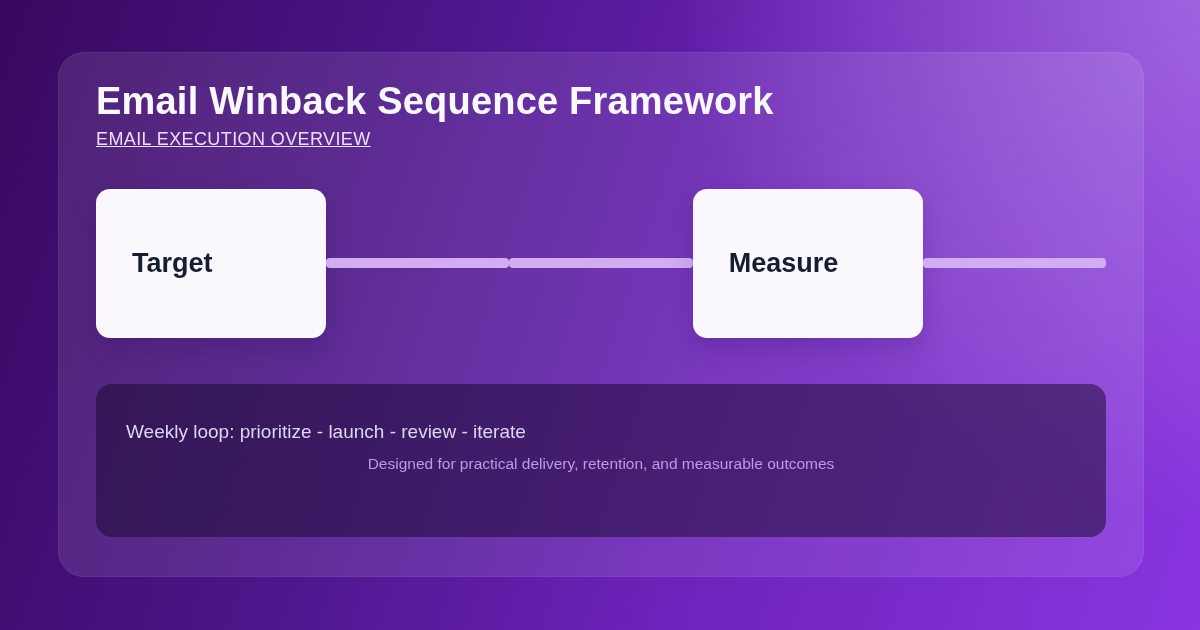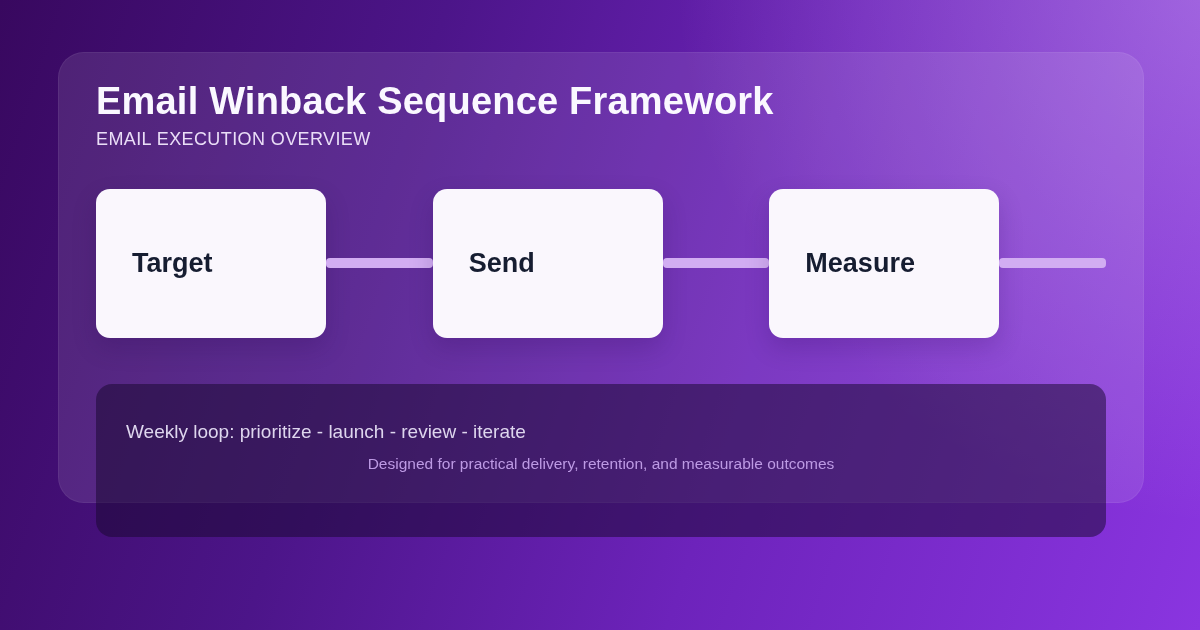--- a/index.html
+++ b/index.html
@@ -14,41 +14,42 @@
     font-family: "Liberation Sans", sans-serif;
     background:
       radial-gradient(circle at 103% -6%, rgba(240,228,255,0.32) 0%, rgba(240,228,255,0.0) 40%),
       linear-gradient(108deg, #38085f 0%, #4c1589 32%, #6d23bb 62%, #8a35e0 100%);
   }
   .card {
     position: absolute;
     left: 58px;
     top: 52px;
     width: 1086px;
-    height: 451px;
+    height: 525px;
     box-sizing: border-box;
     border-radius: 26px;
     background: rgba(255,255,255,0.10);
     border: 1px solid rgba(255,255,255,0.06);
     padding: 27px 37px;
   }
   .title {
     margin: 0;
     font-size: 38px;
     line-height: 1.15;
     font-weight: 700;
     letter-spacing: 0.2px;
     color: #faf8ff;
   }
   .subtitle {
     margin-top: 5px;
     font-size: 18px;
     line-height: 21px;
     letter-spacing: 0.4px;
     color: #eadef7;
+    text-decoration: underline;
   }
   .steps {
     display: flex;
     align-items: center;
     margin-top: 39px;
     height: 149px;
   }
   .step {
     flex: none;
     width: 230px;
@@ -98,23 +99,20 @@
 <div class="card">
 
   <h1 class="title">Email Winback Sequence Framework</h1>
   <div class="subtitle">EMAIL EXECUTION OVERVIEW</div>
 
   <div class="steps">
     <div class="step">
       <span class="step-label">Target</span>
     </div>
     <div class="connector"></div>
-    <div class="step">
-      <span class="step-label">Send</span>
-    </div>
     <div class="connector"></div>
     <div class="step">
       <span class="step-label">Measure</span>
     </div>
     <div class="connector"></div>
   </div>
 
   <div class="footer-panel">
     <div class="footer-line1">Weekly loop: prioritize - launch - review - iterate</div>
     <div class="footer-line2">Designed for practical delivery, retention, and measurable outcomes</div>

